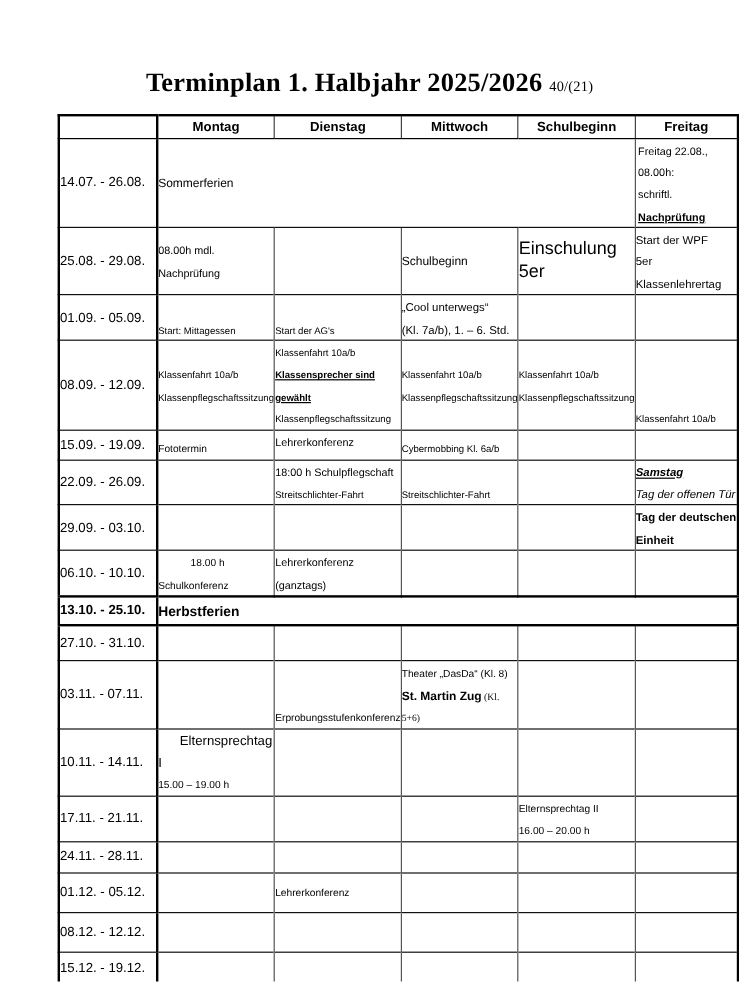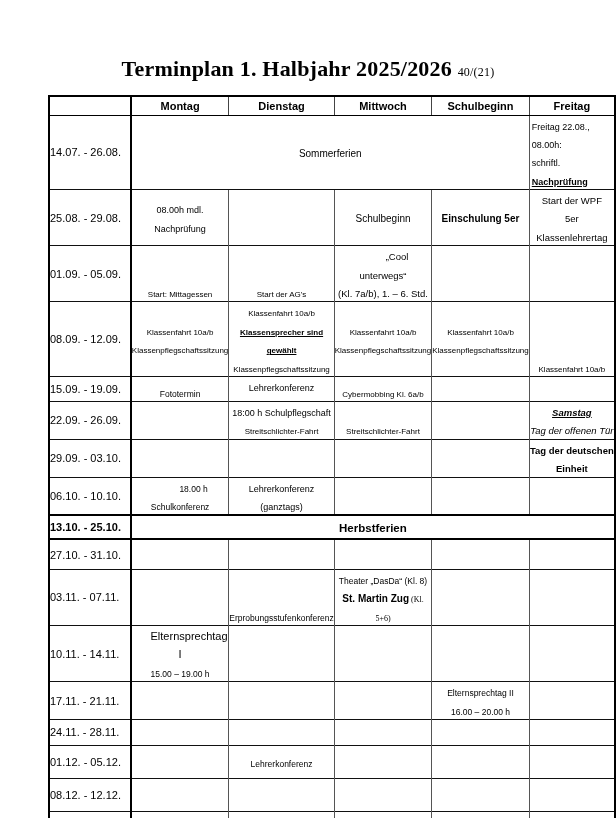--- a/index.html
+++ b/index.html
@@ -55,21 +55,21 @@
   td.date.bold{font-weight:bold;}
   td.cell{
     border-left:1.3px solid #555;
     border-top:1.6px solid #111;
     padding:0 1px;
   }
   tr.thick td{border-top:2.6px solid #000;border-bottom:2.6px solid #000;}
   .va-t{vertical-align:top;padding-top:1px;}
   .va-m{vertical-align:middle;}
   .va-b{vertical-align:bottom;padding-bottom:2px;}
-  .line{line-height:1.15;text-align:center;}
+  .line{line-height:1.15;}
   td.align-left .line{text-align:left;padding-left:2px;}
 </style>
 </head>
 <body>
 
 <div class="page">
   <div class="title">
     <span>Terminplan 1. Halbjahr 2025/2026</span>
     <span class="title-suffix">40/(21)</span>
   </div>
@@ -106,37 +106,37 @@
         <tr style="height: 33px;">
           <td class="date">25.08.  - 29.08.</td>
           <td class="cell va-m">
             <div class="line"><span style="font-size: 9px;">08.00h mdl. Nachprüfung</span></div>
           </td>
           <td class="cell va-m"></td>
           <td class="cell va-m">
             <div class="line"><span style="font-size: 10px;">Schulbeginn</span></div>
           </td>
           <td class="cell va-m">
-            <div class="line"><span style="font-size: 10px; font-weight: bold;">Einschulung 5er</span></div>
+            <div class="line"><span style="font-size: 15px;">Einschulung 5er</span></div>
           </td>
           <td class="cell va-m">
             <div class="line"><span style="font-size: 9.5px;">Start der WPF</span></div>
             <div class="line"><span style="font-size: 9.5px;">5er Klassenlehrertag</span></div>
           </td>
         </tr>
         <tr style="height: 33px;">
           <td class="date">01.09.  - 05.09.</td>
           <td class="cell va-b">
             <div class="line"><span style="font-size: 8px;">Start: Mittagessen</span></div>
           </td>
           <td class="cell va-b">
             <div class="line"><span style="font-size: 8px; margin-top: 10px;">Start der AG's</span></div>
           </td>
           <td class="cell va-m">
-            <div class="line"><span style="font-size: 9.5px; margin-left: 28px;">„Cool unterwegs“</span></div>
+            <div class="line"><span style="font-size: 9.5px;">„Cool unterwegs“</span></div>
             <div class="line"><span style="font-size: 9.5px;">(Kl. 7a/b), 1. – 6. Std.</span></div>
           </td>
           <td class="cell va-m"></td>
           <td class="cell va-m"></td>
         </tr>
         <tr style="height: 34px;">
           <td class="date">08.09.  - 12.09.</td>
           <td class="cell va-m">
             <div class="line"><span style="font-size: 8px;">Klassenfahrt 10a/b</span></div>
             <div class="line"><span style="font-size: 8px;">Klassenpflegschaftssitzung</span></div>

